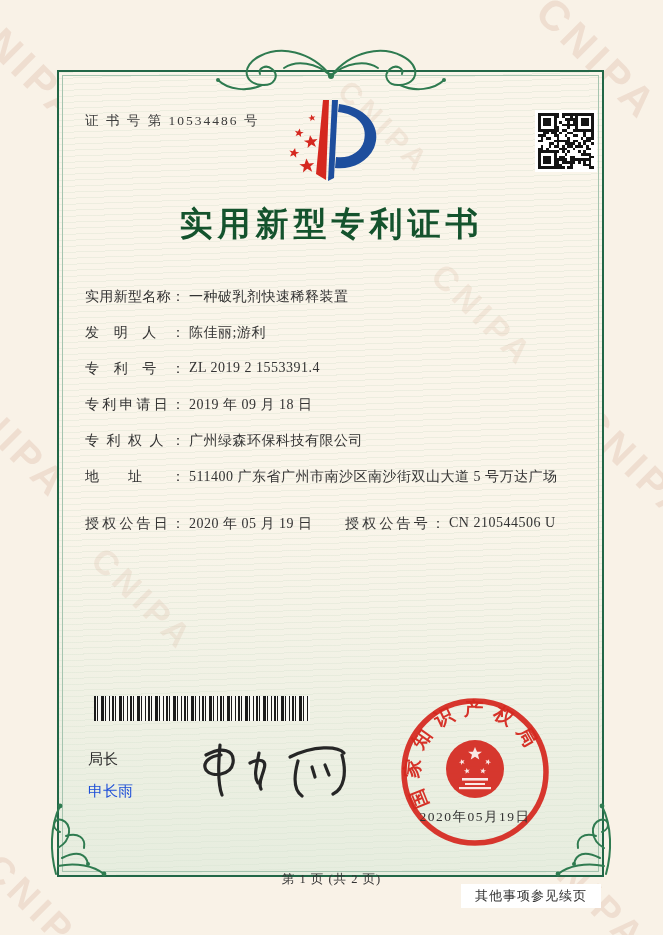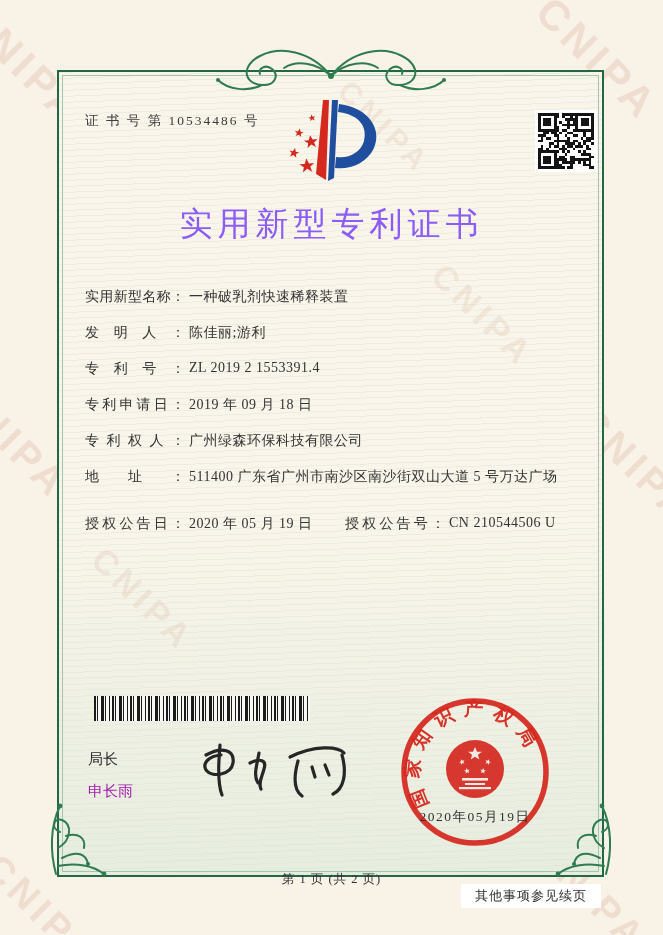--- a/index.html
+++ b/index.html
@@ -32,42 +32,42 @@
   .content{position:absolute;z-index:3;}
   .cert-no{left:85px;top:112px;font-size:13.5px;letter-spacing:2px;color:#3c3c3c;}
   .qr{
     left:535px;top:110px;width:62px;height:62px;background:#fff;padding:3px;box-sizing:border-box;
     display:grid;grid-template-columns:repeat(21,1fr);grid-template-rows:repeat(21,1fr);
   }
   .qc{background:#fff;} .qc.on{background:#141414;}
   .logo{left:268px;top:96px;width:124px;height:98px;}
   .title{
     left:0;top:202px;width:663px;text-align:center;
-    font-size:33px;font-weight:normal;letter-spacing:5px;color:#8b5cf6;
+    font-size:33px;font-weight:bold;letter-spacing:5px;color:#14532d;
   }
   .frow{position:absolute;left:85px;width:500px;font-size:14px;color:#333;white-space:nowrap;z-index:3;}
   .flabel{
     display:inline-block;width:100px;vertical-align:top;
     text-align:justify;text-align-last:justify;color:#333;
   }
   .fvalue{margin-left:4px;letter-spacing:.5px;}
   .fline2{padding-left:104px;margin-top:7px;}
   .fpair2{position:absolute;left:260px;top:0;}
   .paras{left:83px;top:544px;width:500px;font-size:13.5px;line-height:22.5px;
     font-style:italic;letter-spacing:.6px;color:#262626;text-align:justify;}
   .paras p{margin:0;text-indent:2em;}
   .barcode{
     left:94px;top:696px;width:216px;height:25px;
     background:repeating-linear-gradient(90deg,
       #1a1a1a 0 2px,#f8f8f4 2px 3px,#1a1a1a 3px 4px,#f8f8f4 4px 7px,
       #1a1a1a 7px 10px,#f8f8f4 10px 11px,#1a1a1a 11px 12px,#f8f8f4 12px 15px,
       #1a1a1a 15px 16px,#f8f8f4 16px 18px);
   }
   .sig-title{left:88px;top:750px;font-size:15px;font-family:"Liberation Sans","DejaVu Sans",sans-serif;color:#2b2b2b;}
-  .sig-name{left:88px;top:782px;font-size:15px;font-family:Liberation Sans, sans-serif;color:#a21caf;}
+  .sig-name{left:88px;top:782px;font-size:15px;font-family:Liberation Sans, sans-serif;color:#1d4ed8;}
   .sig-svg{left:192px;top:733px;}
   .seal{left:398px;top:695px;}
   .page-num{left:0;top:851px;width:663px;text-align:center;font-size:12.5px;letter-spacing:1px;color:#333;margin-top:20px;}
   .footer-note{
     left:0;top:884px;width:601px;text-align:right;font-size:13px;letter-spacing:1px;color:#2f2f2f;
   }
   .footer-note span{background:#ffffff;padding:3px 14px;display:inline-block;}
 </style>
 </head>
 <body>

